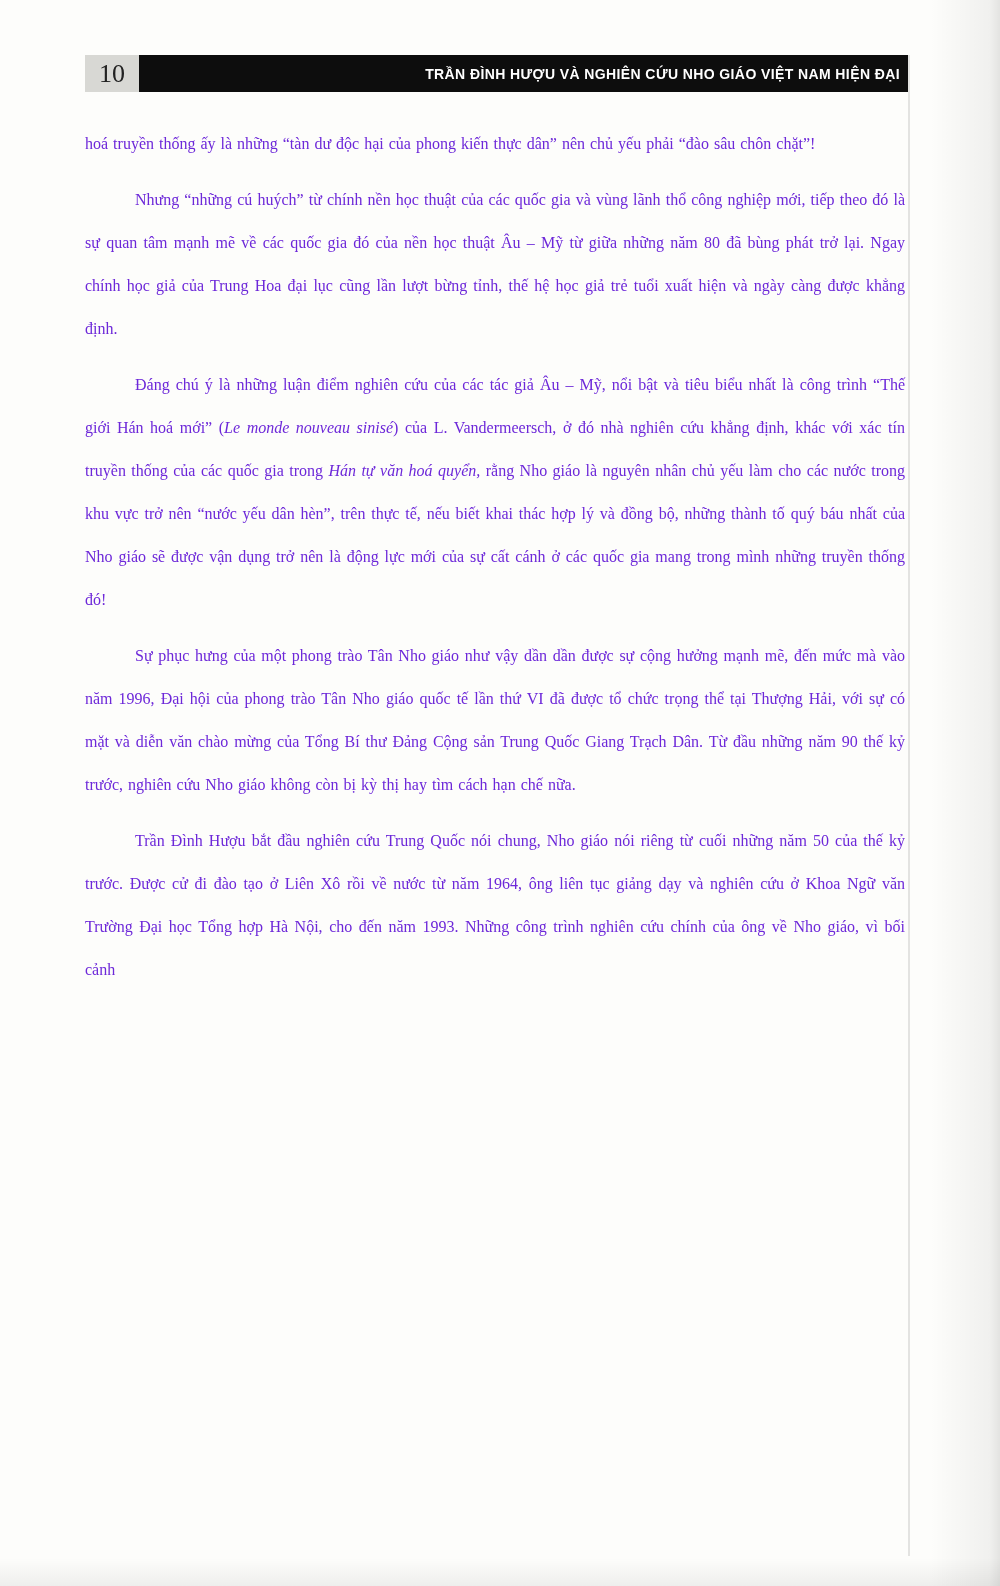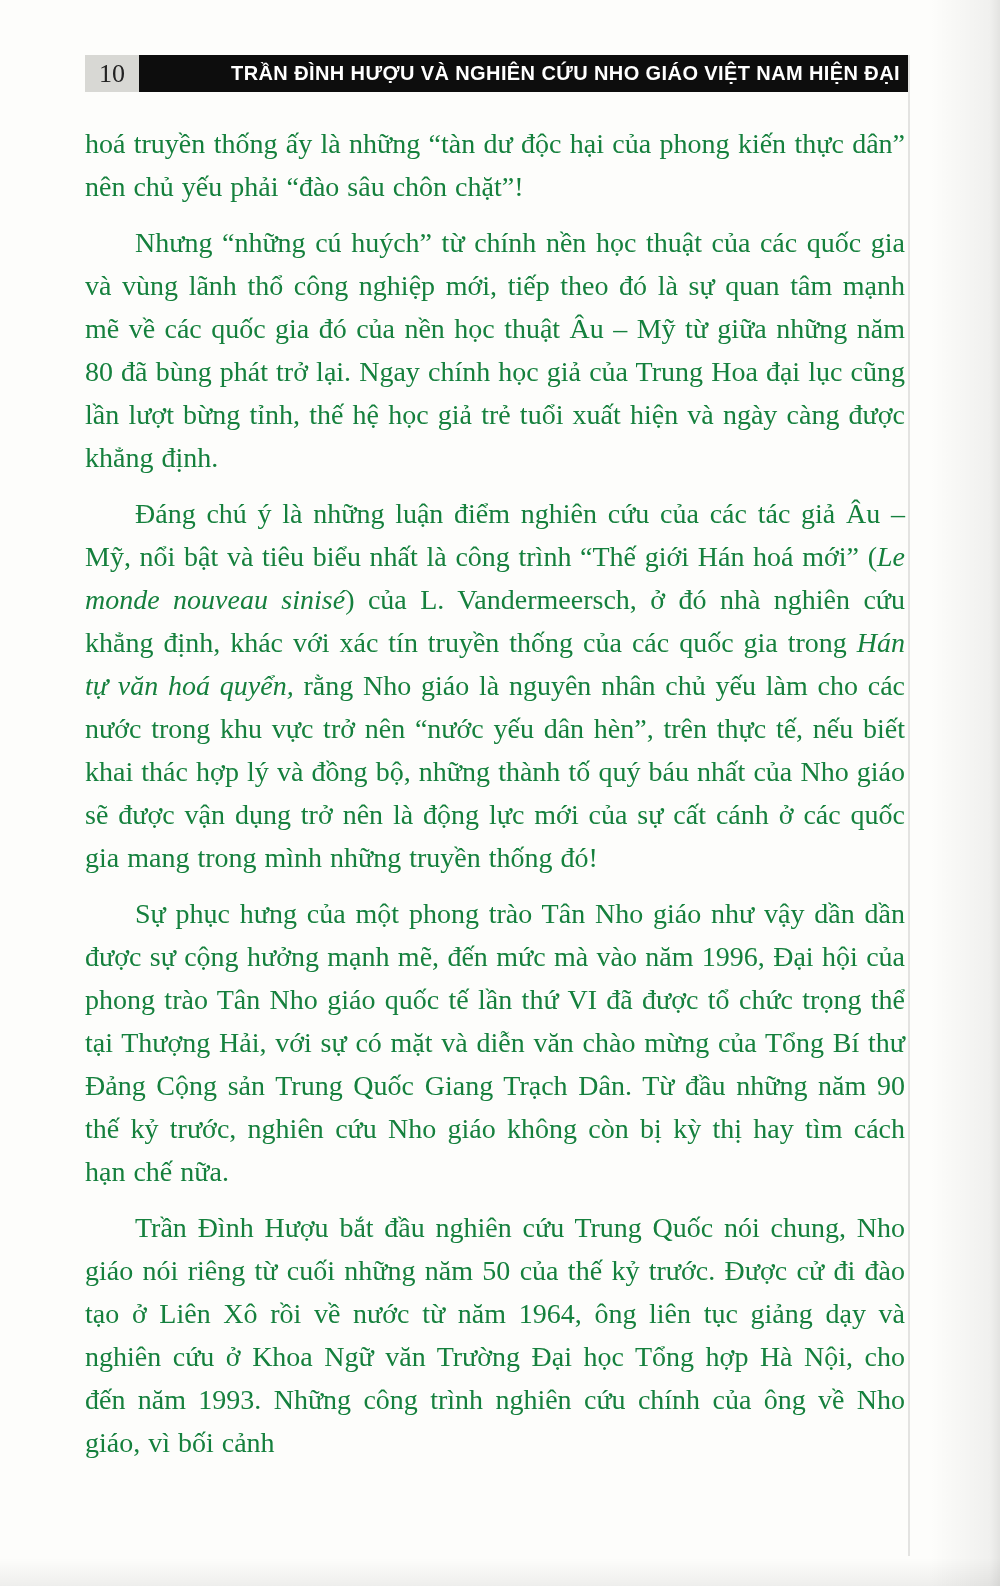--- a/index.html
+++ b/index.html
@@ -55,37 +55,37 @@
     flex: 1;
     background: #0d0d0d;
     display: flex;
     align-items: center;
     justify-content: flex-end;
     padding-right: 8px;
   }
   .running-title {
     font-family: "Liberation Sans", "DejaVu Sans", sans-serif;
     font-weight: bold;
-    font-size: 20px;
+    font-size: 14px;
     letter-spacing: 0.4px;
     color: #ffffff;
     white-space: nowrap;
   }
   .text-body {
     position: absolute;
     top: 122px;
     left: 85px;
     right: 95px;
   }
   .para {
     margin: 0 0 13px 0;
-    font-size: 28px;
+    font-size: 16px;
     line-height: 43px;
     text-align: justify;
-    color: #15803d;
+    color: #6d28d9;
     word-spacing: 1px;
   }
   .para.indent {
     text-indent: 50px;
   }
   .para em {
     font-style: italic;
   }
   .page-edge-line {
     position: absolute;

